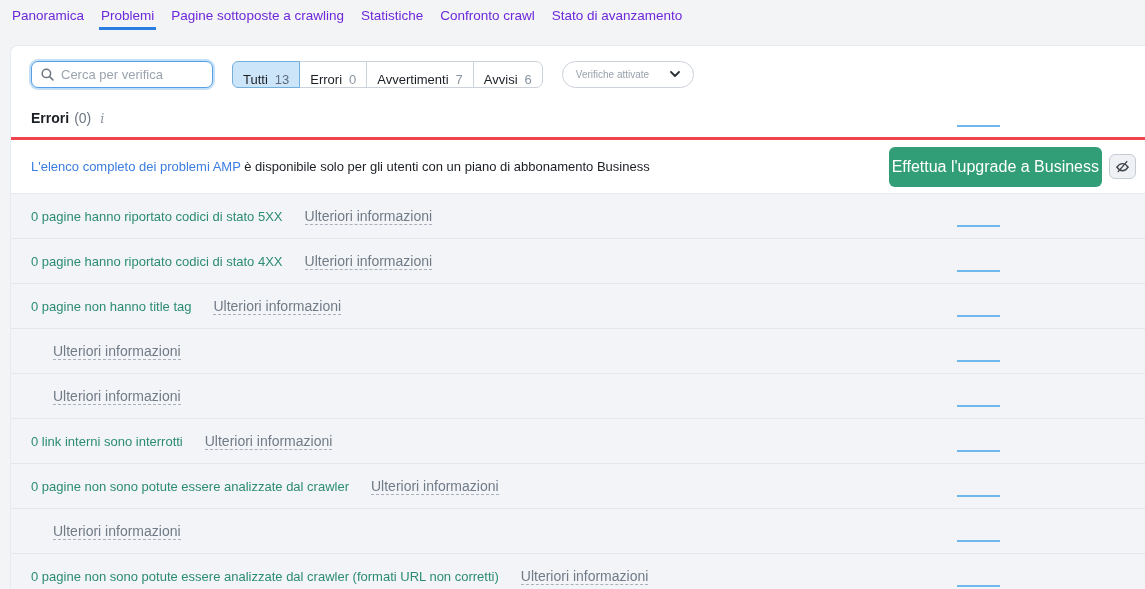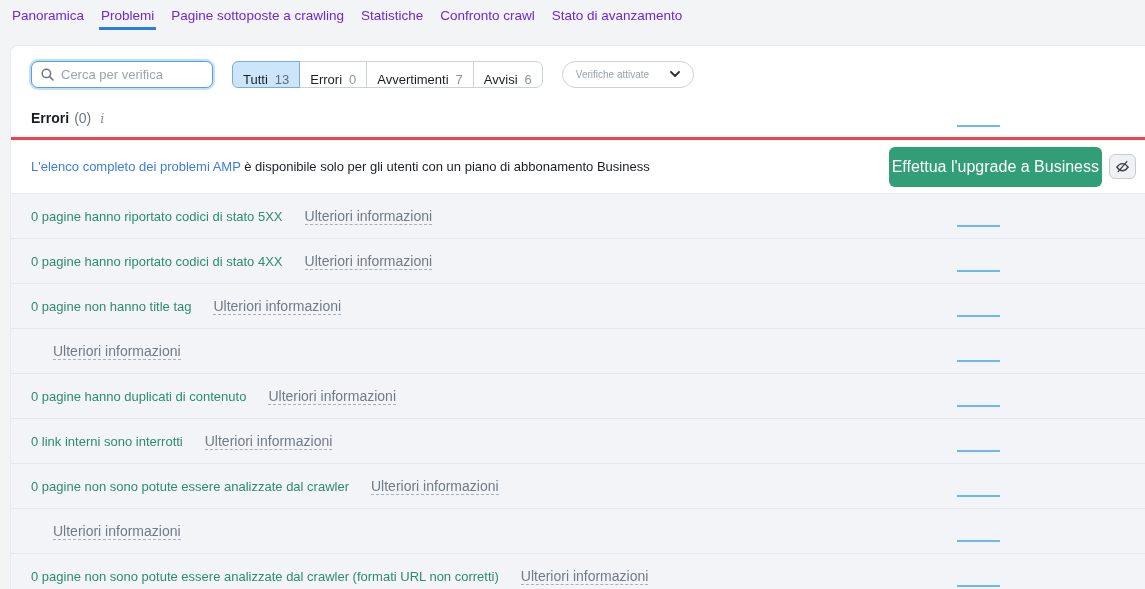--- a/index.html
+++ b/index.html
@@ -200,21 +200,20 @@
   <div class="issue-row">
     <span class="issue-link">0 pagine non hanno title tag</span>
     <span class="more-link">Ulteriori informazioni</span>
     <div class="row-dash"></div>
   </div>
   <div class="issue-row">
     <span class="more-link">Ulteriori informazioni</span>
     <div class="row-dash"></div>
   </div>
   <div class="issue-row">
-    <span class="issue-link">0 pagine hanno duplicati di contenuto</span>
     <span class="more-link">Ulteriori informazioni</span>
     <div class="row-dash"></div>
   </div>
   <div class="issue-row">
     <span class="issue-link">0 link interni sono interrotti</span>
     <span class="more-link">Ulteriori informazioni</span>
     <div class="row-dash"></div>
   </div>
   <div class="issue-row">
     <span class="issue-link">0 pagine non sono potute essere analizzate dal crawler</span>

